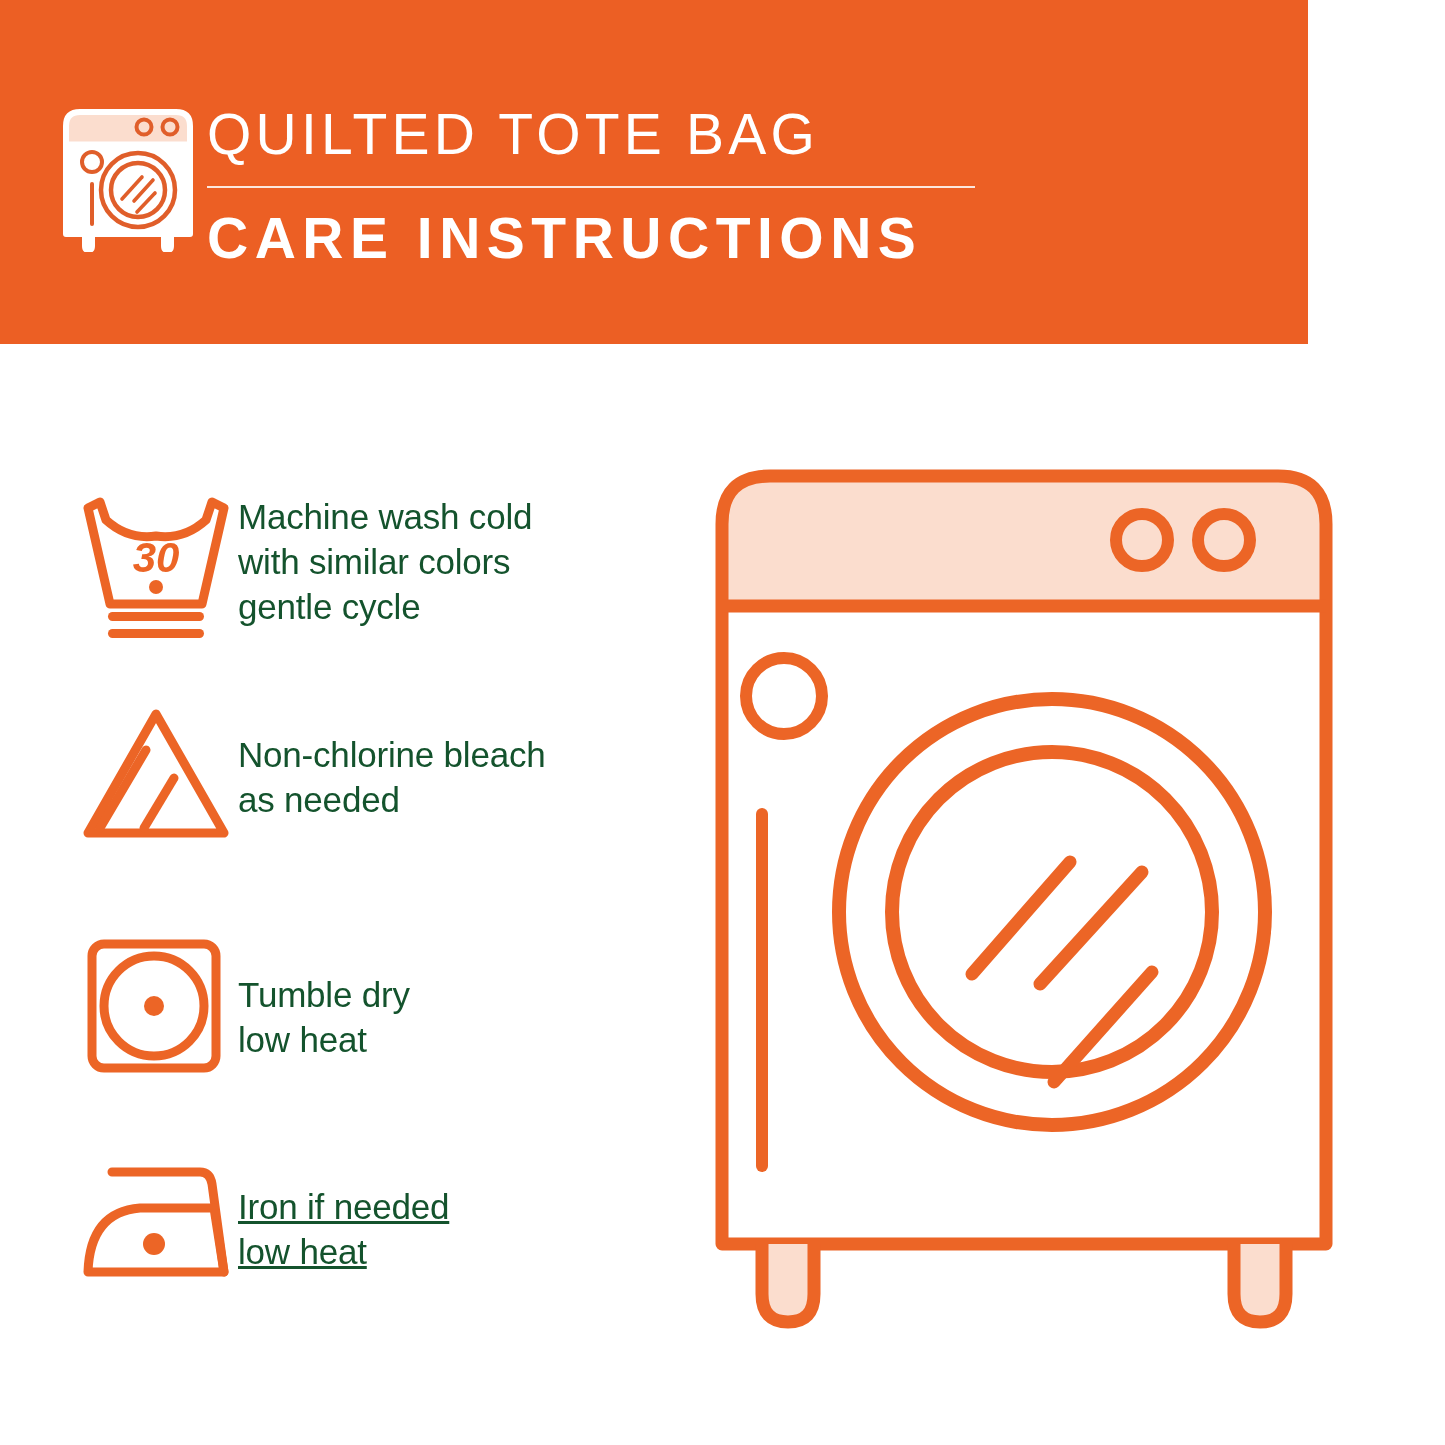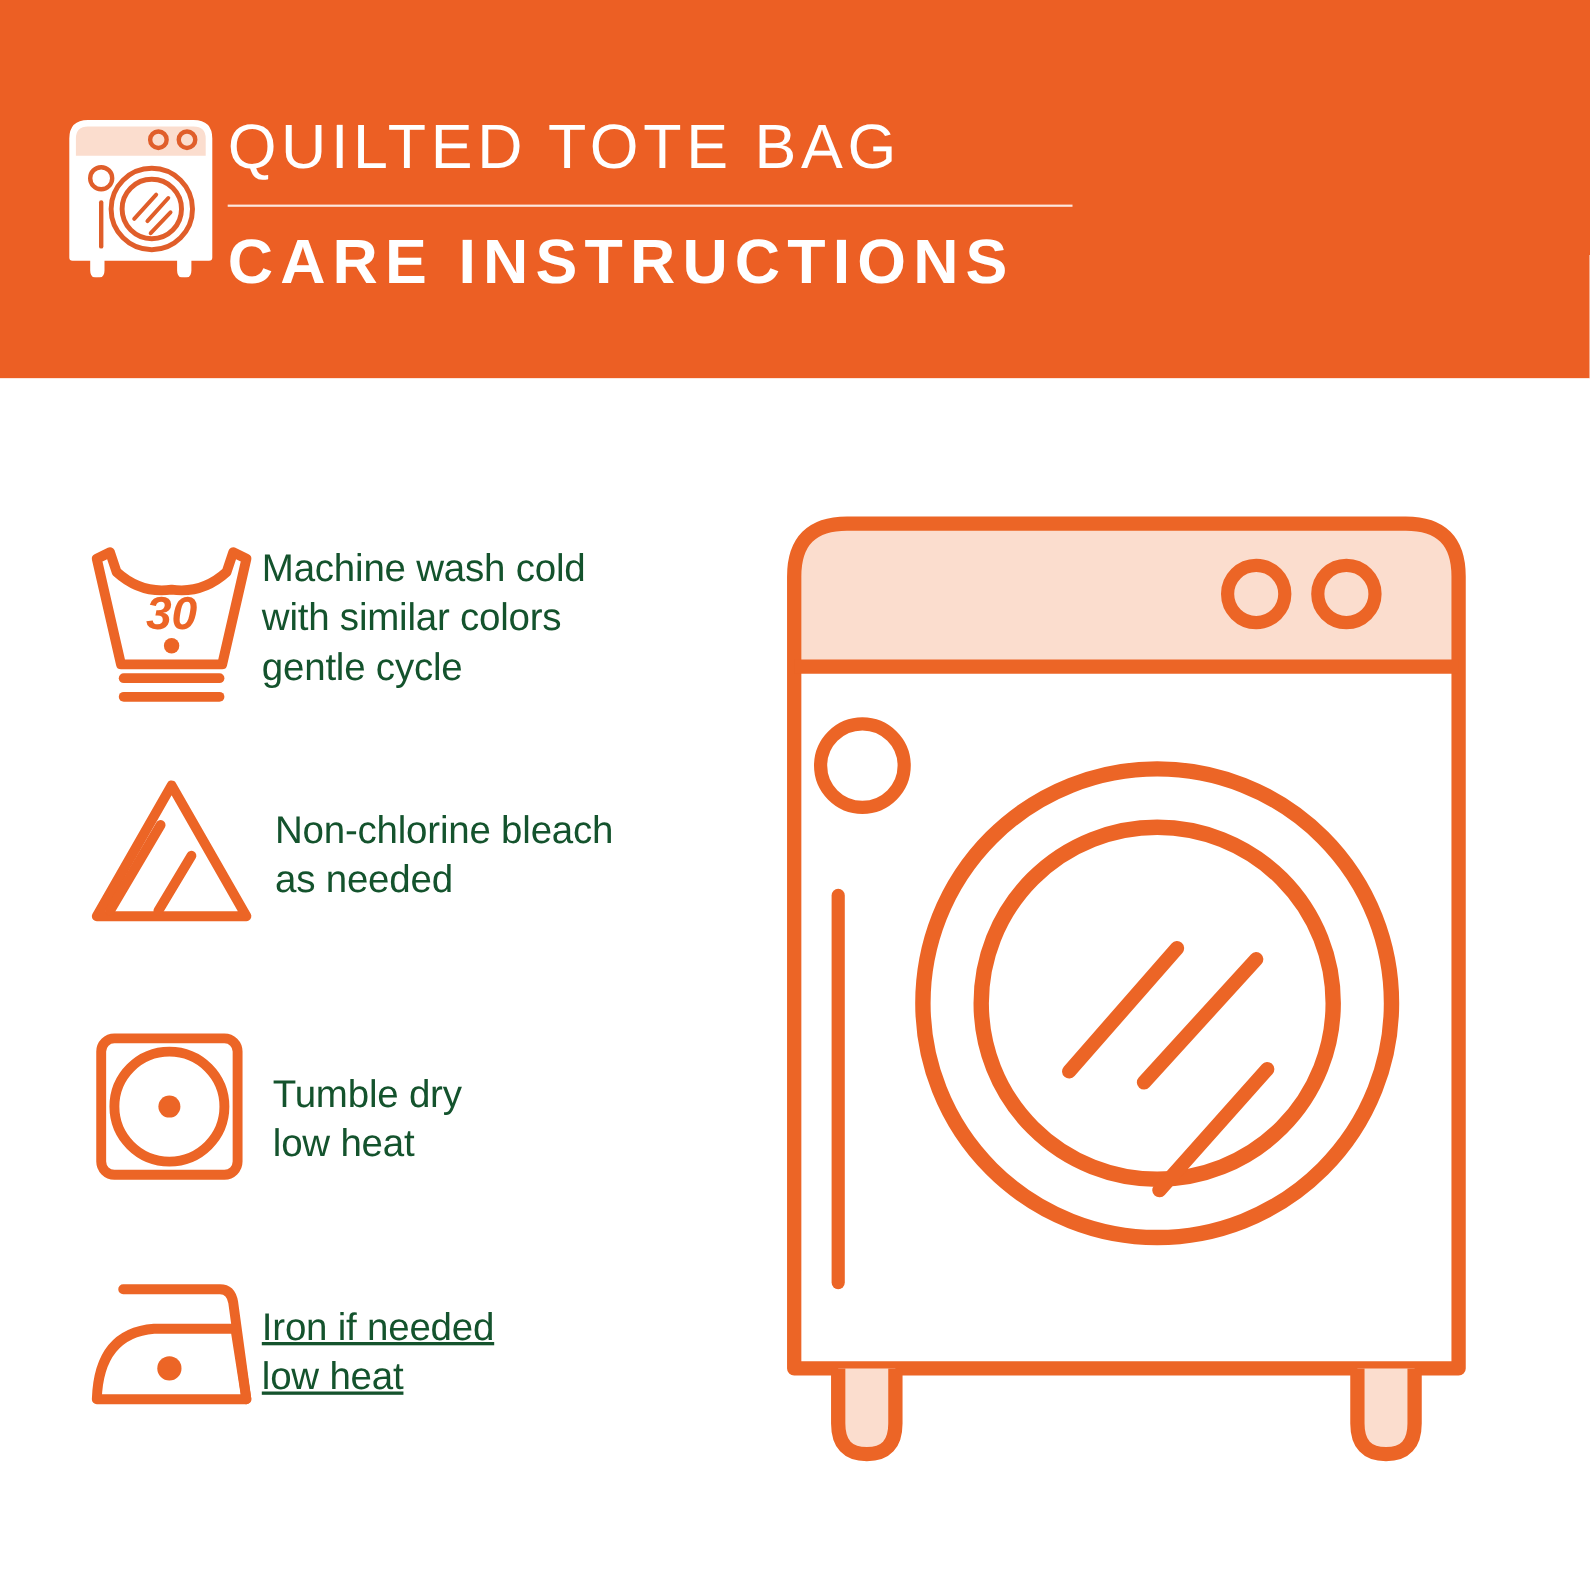--- a/index.html
+++ b/index.html
@@ -14,21 +14,21 @@
     font-family: "Liberation Sans", sans-serif;
     overflow: hidden;
     position: relative;
   }
 
   
   .header {
     position: absolute;
     left: 0;
     top: 0;
-    width: 1445px;
+    width: 1308px;
     height: 344px;
     background: #EC5F24;
     box-sizing: border-box;
   }
   .header-logo {
     position: absolute;
     left: 62px;
     top: 100px;
     width: 132px;
     height: 152px;
@@ -81,21 +81,21 @@
     height: 1101px;
   }
   .care-row {
     position: absolute;
     left: 62px;
     width: 620px;
     display: flex;
     align-items: flex-start;
   }
   .care-row-0 { top: 146px; }
-  .care-row-1 { top: 356px; gap: 12px; }
+  .care-row-1 { top: 356px; }
   .care-row-2 { top: 588px; }
   .care-row-3 { top: 806px; }
 
   .care-symbol {
     width: 176px;
     flex: 0 0 176px;
     height: 150px;
     display: flex;
     align-items: center;
     justify-content: flex-end;
@@ -106,21 +106,21 @@
     color: #14532d;
     font-size: 35px;
     line-height: 45px;
     letter-spacing: -0.2px;
     font-weight: 500;
     padding-top: 8px;
     white-space: pre-line;
   }
   .care-row-0 .care-text { padding-top: 4px; }
   .care-row-1 .care-text { padding-top: 32px; }
-  .care-row-2 .care-text { padding-top: 40px; margin-left: 10px; }
+  .care-row-2 .care-text { padding-top: 40px; }
   .care-row-3 .care-text { padding-top: 34px; text-decoration: underline; }
 
   
   .washer-wrap {
     position: absolute;
     left: 700px;
     top: 110px;
     width: 700px;
     height: 900px;
   }

